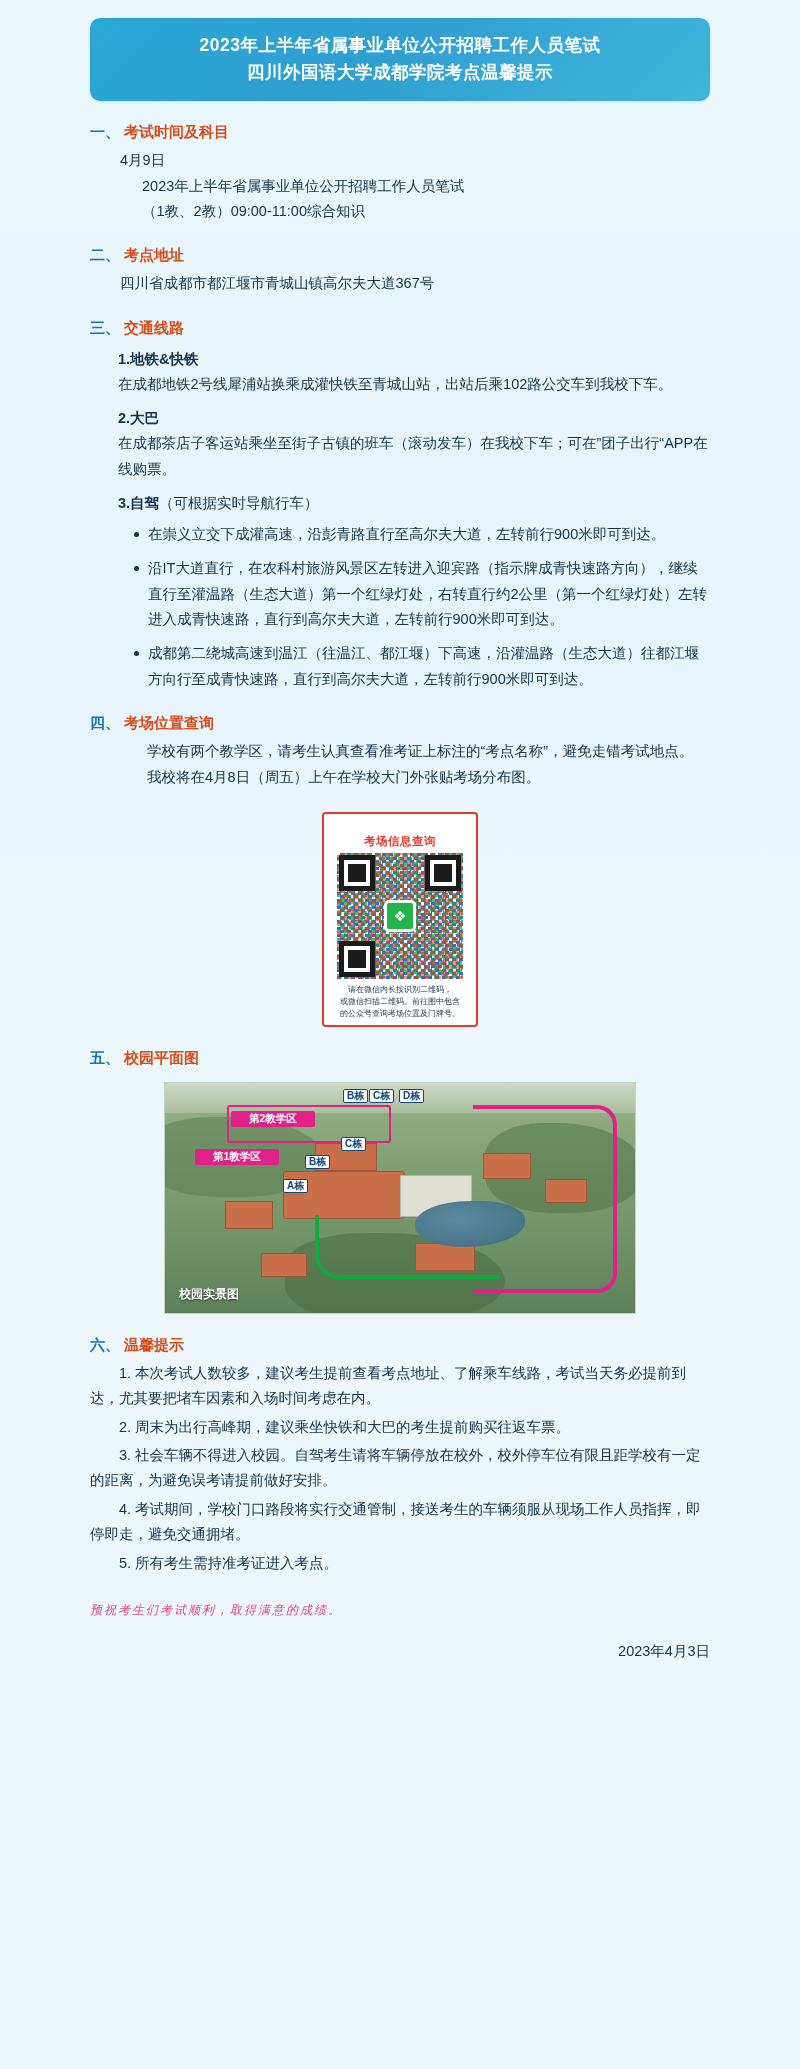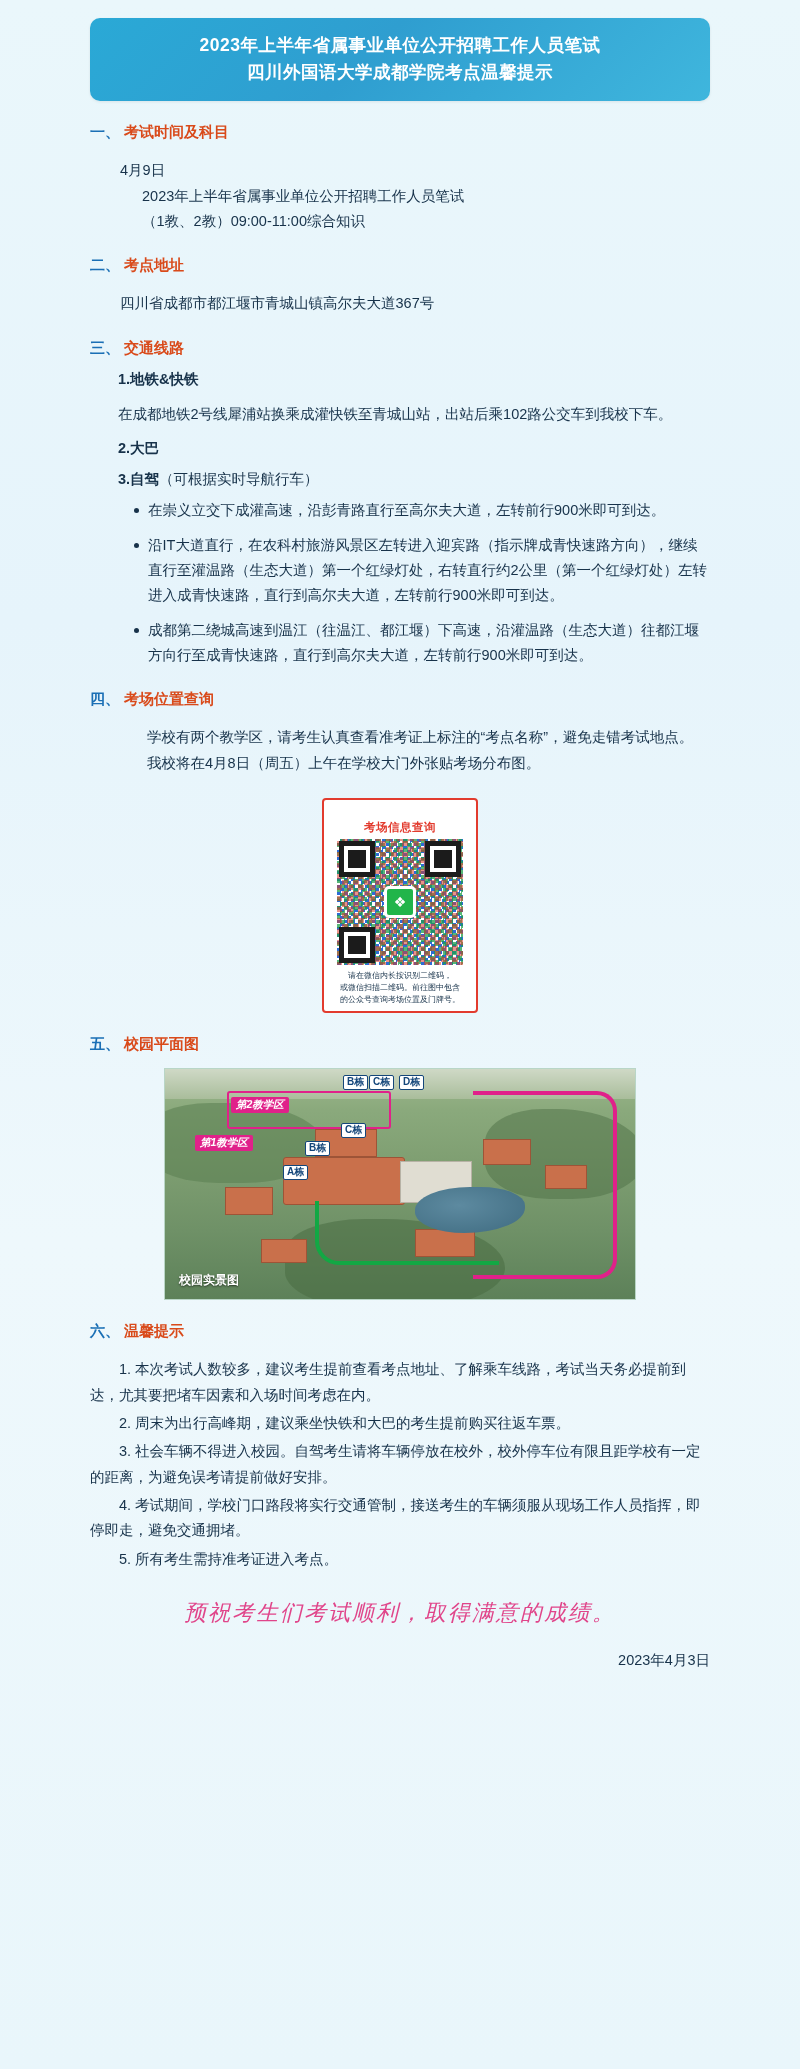--- a/index.html
+++ b/index.html
@@ -51,34 +51,34 @@
     color:#1a6fb5;
     font-weight:bold;
     font-size:15px;
     min-width:34px;
   }
   .sec-name{color:#d94a1a;font-weight:bold;font-size:15px;}
   .body-text{
     color:#17324a;
     font-size:14.5px;
     line-height:1.75;
-    margin-top:16px;
+    margin-top:6px;
   }
   .indent1{margin-left:30px;}
   .indent2{margin-left:52px;}
   .indent-blk{margin-left:28px;}
   .sub-h{
     font-weight:bold;
     color:#17324a;
     font-size:14.5px;
     margin-top:12px;
   }
   .sub-h .normal{font-weight:normal;}
   p{margin:0;}
-  .para{margin-top:13px;}
+  .para{margin-top:3px;}
   ul.dots{
     margin:4px 0 0 0;
     padding-left:16px;
     list-style:none;
   }
   ul.dots li{
     position:relative;
     padding-left:14px;
     margin-top:9px;
     line-height:1.75;
@@ -186,43 +186,42 @@
   .map .route-green{
     position:absolute;left:150px;bottom:34px;width:180px;height:60px;
     border:4px solid #12a844;border-top:none;border-right:none;border-radius:0 0 0 24px;
   }
   .map .zone-box{
     position:absolute;border:2px solid #e0218a;border-radius:3px;
   }
   .map .zlabel{
     position:absolute;
     background:#e0218a;color:#fff;font-size:10.5px;font-weight:bold;
-    padding:1px 5px;border-radius:2px;white-space:nowrap;font-style:italic;
+    padding:1px 18px;border-radius:2px;white-space:nowrap;
   }
   .map .bldg-tag{
     position:absolute;
     background:#ffffff;color:#14467a;font-size:10px;font-weight:bold;
     border:1px solid #14467a;border-radius:2px;
     padding:0 3px;line-height:1.25;text-align:center;
   }
   .map .caption{
     position:absolute;left:14px;bottom:10px;
     color:#ffffff;font-size:12px;font-weight:bold;
     text-shadow:0 1px 2px rgba(0,0,0,.6);
   }
   
   .tips p{margin-top:3px;text-indent:2em;}
   
   .wish{
     margin-top:26px;
-    text-align:center;
     color:#e0458a;
     font-family:Liberation Mono, monospace;
     font-style:italic;
-    font-size:22px;
+    font-size:12px;
     letter-spacing:2px;
   }
   .sign{
     margin-top:20px;
     text-align:right;
     color:#17324a;
     font-size:14.5px;
     line-height:1.7;
     padding-bottom:26px;
   }
@@ -263,20 +262,21 @@
     <div class="sec">
       <div class="sec-title">
         <span class="sec-num">三、</span>
         <span class="sec-name">交通线路</span>
       </div>
       <div class="indent-blk">
         <div class="sub-h">1.地铁&amp;快铁</div>
         <div class="body-text para">在成都地铁2号线犀浦站换乘成灌快铁至青城山站，出站后乘102路公交车到我校下车。</div>
 
         <div class="sub-h">2.大巴</div>
+        <div class="body-text para">在成都茶店子客运站乘坐至街子古镇的班车（滚动发车）在我校下车；可在”团子出行“APP在线购票。</div>
 
         <div class="sub-h">
           <span>3.自驾</span><span class="normal">（可根据实时导航行车）</span>
         </div>
         <ul class="dots body-text">
           <li>在崇义立交下成灌高速，沿彭青路直行至高尔夫大道，左转前行900米即可到达。</li>
           <li>沿IT大道直行，在农科村旅游风景区左转进入迎宾路（指示牌成青快速路方向），继续直行至灌温路（生态大道）第一个红绿灯处，右转直行约2公里（第一个红绿灯处）左转进入成青快速路，直行到高尔夫大道，左转前行900米即可到达。</li>
           <li>成都第二绕城高速到温江（往温江、都江堰）下高速，沿灌温路（生态大道）往都江堰方向行至成青快速路，直行到高尔夫大道，左转前行900米即可到达。</li>
         </ul>
       </div>

